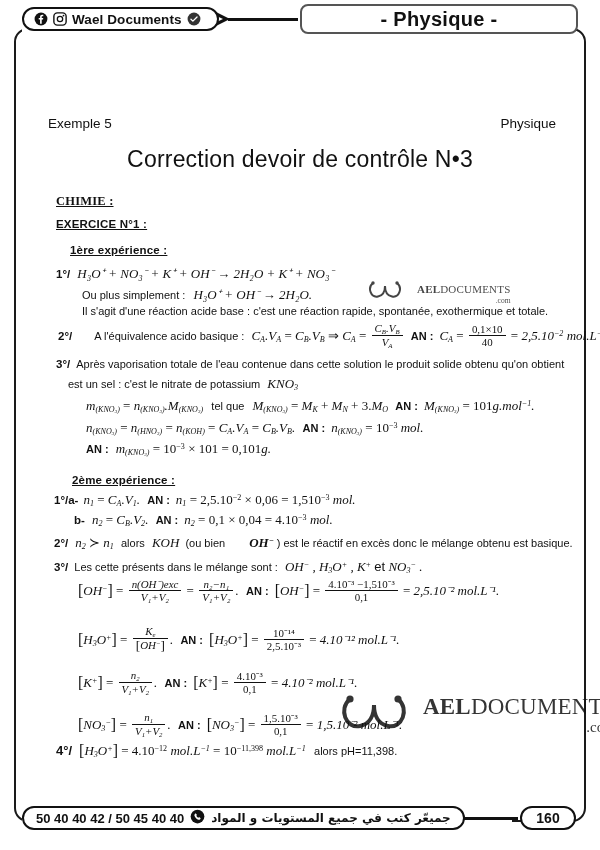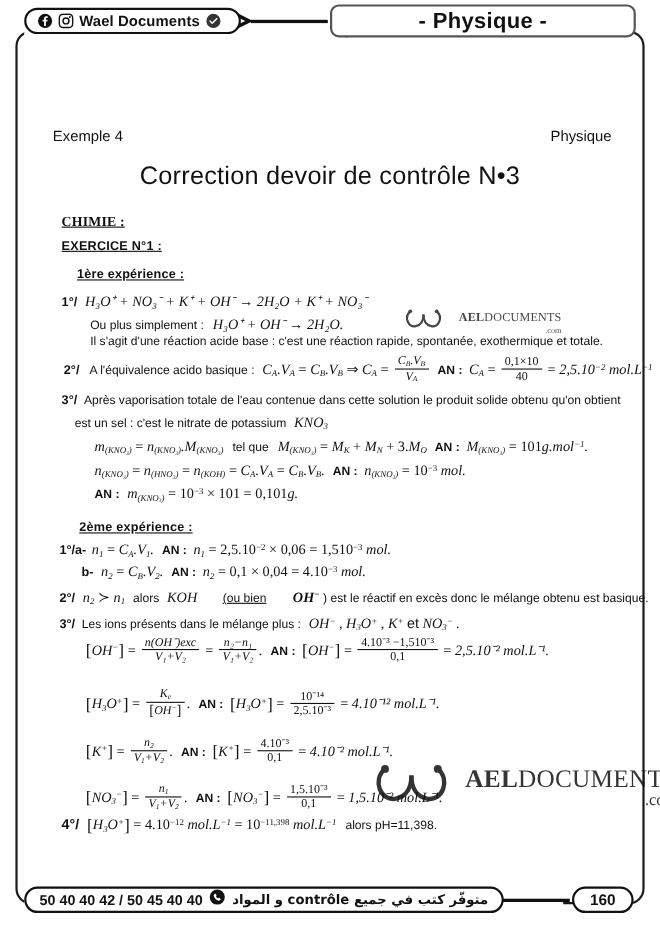--- a/index.html
+++ b/index.html
@@ -280,21 +280,21 @@
   </span>
 
   <div class="subject-pill">
     <span class="subject-text">- Physique -</span>
   </div>
 </div>
 
 <div id="doc">
 
   <div class="hdr-row">
-    <span>Exemple 4</span>
+    <span>Exemple 5</span>
     <span>Physique</span>
   </div>
 
   <div class="doc-title">Correction devoir de contrôle N•3</div>
 
   <div class="sec-label" id="lbl-chimie">CHIMIE :</div>
   <div class="sec-label" id="lbl-exo1">EXERCICE N°1 :</div>
   <div class="sec-label" id="lbl-exp1">1ère expérience :</div>
 
   <div class="line" style="left:56px; top:218px;">
@@ -312,21 +312,21 @@
       <span>H₃O⁺ + OH⁻</span>
       <span class="mth-up"> → </span>
       <span>2H₂O.</span>
     </span>
   </div>
 
   <div class="line txt" style="left:82px; top:259px;">Il s'agit d'une réaction acide base : c'est une réaction rapide, spontanée, exothermique et totale.</div>
 
   <div class="line" style="left:58px; top:277px;">
     <b class="num">2°/</b>
-    <span class="txt" style="margin-left:6px;">A l'équivalence acido basique :</span>
+    <span class="txt" style="margin-left:19px;">A l'équivalence acido basique :</span>
     <span class="mth" style="margin-left:4px;">
       C<sub>A</sub>.V<sub>A</sub> <span class="mth-up">=</span> C<sub>B</sub>.V<sub>B</sub> <span class="mth-up">⇒</span> C<sub>A</sub> <span class="mth-up">=</span>
       <span class="frac">
         <span class="nu">C<sub>B</sub>.V<sub>B</sub></span>
         <span class="de">V<sub>A</sub></span>
       </span>
     </span>
     <span class="txt" style="margin-left:3px; font-weight:bold;">AN :</span>
     <span class="mth" style="margin-left:3px;">
       C<sub>A</sub> <span class="mth-up">=</span>
@@ -402,28 +402,28 @@
     </span>
   </div>
 
   <div class="line" style="left:54px; top:489px;">
     <b class="num">2°/</b>
     <span class="mth" style="margin-left:4px;">
       n<sub>2</sub> <span class="mth-up">≻</span> n<sub>1</sub>
     </span>
     <span class="txt" style="margin-left:4px;">alors</span>
     <span class="mth" style="margin-left:4px;">KOH</span>
-    <span class="txt" style="margin-left:20px;text-decoration:underline;">(ou bien</span>
+    <span class="txt" style="margin-left:3px;">(ou bien</span>
     <span class="mth" style="margin-left:21px;font-weight:bold;">OH<sup>−</sup></span>
     <span class="txt">) est le réactif en excès donc le mélange obtenu est basique.</span>
   </div>
 
   <div class="line" style="left:54px; top:513px;">
     <b class="num">3°/</b>
-    <span class="txt" style="margin-left:3px;">Les ions présents dans le mélange plus :</span>
+    <span class="txt" style="margin-left:3px;">Les cette présents dans le mélange sont :</span>
     <span class="mth" style="margin-left:4px;">
       OH<sup>−</sup> , H<sub>3</sub>O<sup>+</sup> , K<sup>+</sup> <span class="mth-up txt">et</span> NO<sub>3</sub><sup>−</sup> .
     </span>
   </div>
 
   <div class="line" style="left:78px; top:533px;">
     <span class="mth">
       <span class="brk">[</span>OH<sup>−</sup><span class="brk">]</span> <span class="mth-up">=</span>
       <span class="frac">
         <span class="nu">n(OH⁻)exc</span>
@@ -539,21 +539,21 @@
       <span class="wm-main"><span class="b">AEL</span><span>DOCUMENTS</span></span>
       <span class="wm-com">.com</span>
     </span>
   </div>
 </div>
 
 <div id="footer">
   <div class="footer-line"></div>
 
   <div class="footer-pill">
-    <span class="footer-ar">متوفّر كتب في جميع contrôle و المواد</span>
+    <span class="footer-ar">جميعّر كتب في جميع المستويات و المواد</span>
     <span>
       <svg width="15" height="15" viewBox="0 0 24 24">
           <circle cx="12" cy="12" r="11" fill="#111"></circle>
           <path d="M8 7.4c.5-.5 1.2-.5 1.6 0l1.1 1.3c.4.5.3 1.1-.1 1.5l-.6.6c.7 1.4 1.8 2.5 3.2 3.2l.6-.6c.4-.4 1-.5 1.5-.1l1.3 1.1c.5.4.5 1.1 0 1.6l-.7.7c-.6.6-1.5.8-2.3.5-3-1.1-5.4-3.5-6.5-6.5-.3-.8-.1-1.7.5-2.3z" fill="#fff"></path>
         </svg>
     </span>
     <span class="footer-phone">50 40 40 42 / 50 45 40 40</span>
   </div>
 
   <div class="page-num-pill">

